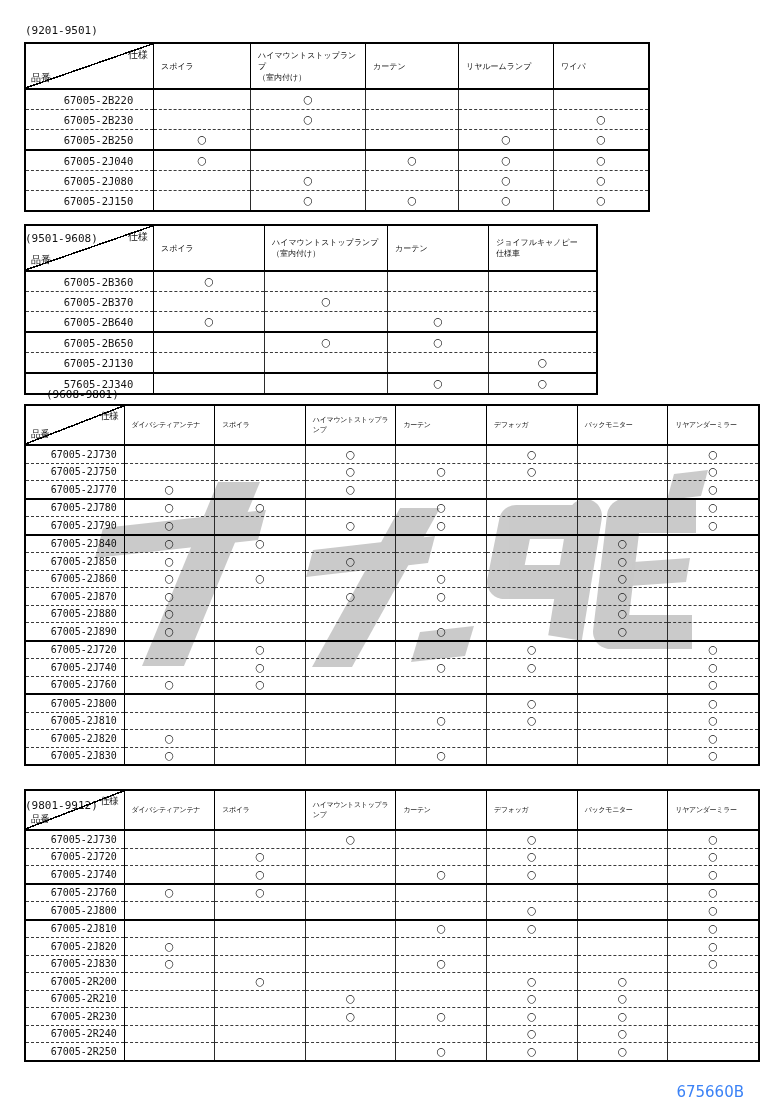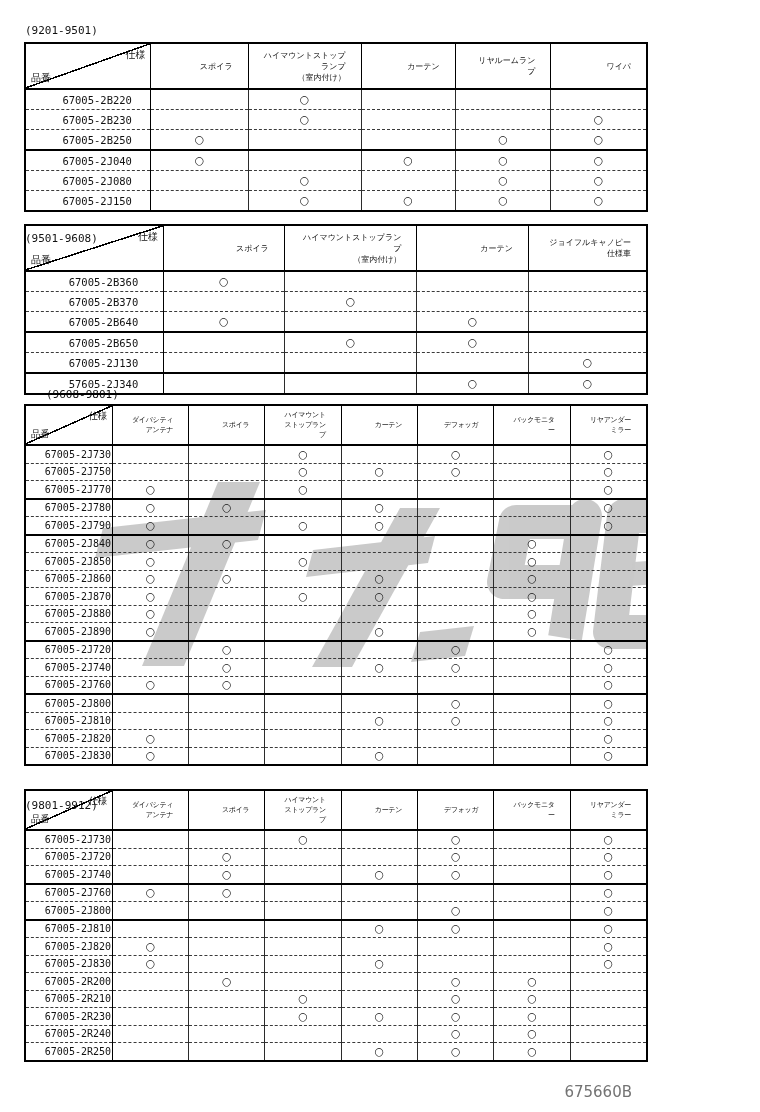--- a/index.html
+++ b/index.html
@@ -1,25 +1,25 @@
 <!DOCTYPE html>
 <html><head>
 <meta charset="utf-8">
 <style>
   html,body{margin:0;padding:0;background:#fff;}
-  #page{position:relative;width:648px;height:1112px;background:#ffffff;overflow:hidden;
+  #page{position:relative;width:760px;height:1112px;background:#ffffff;overflow:hidden;
         font-family:"DejaVu Sans",sans-serif;color:#111;}
   .period{position:absolute;left:25px;font-family:"DejaVu Sans Mono",monospace;
           font-size:11px;color:#111;letter-spacing:0px;}
   #p0{top:24px;} #p1{top:206px;margin-top:26px;} #p2{top:388px;margin-left:21px;} #p3{top:799px;}
   table{position:absolute;left:24px;border-collapse:collapse;table-layout:fixed;
         border:2px solid #000;background:transparent;z-index:2;}
   #t0{top:42px;} #t1{top:224px;} #t2{top:404px;} #t3{top:789px;}
   th{font-weight:normal;border:1px solid #000;border-bottom:2px solid #000;
-     text-align:right;vertical-align:middle;white-space:pre-line;padding:0 15px;color:#111;}
+     text-align:left;vertical-align:middle;white-space:pre-line;padding:0 7px;color:#111;}
   #t0 th,#t1 th{height:44px;font-size:8px;}
   #t2 th,#t3 th{height:38px;font-size:7px;letter-spacing:-0.3px;}
   td{border-left:1px solid #2b2b2b;border-right:1px solid #2b2b2b;
      border-top:1px dashed #3a3a3a;border-bottom:1px dashed #3a3a3a;
      text-align:center;vertical-align:middle;padding:0;overflow:hidden;}
   #t0 td,#t1 td{height:19px;}
   #t2 td,#t3 td{height:16.5px;}
   tr.thick td{border-bottom:2px solid #000;}
   td.part{font-family:"DejaVu Sans Mono",monospace;border-right:1.5px solid #000;padding-left:18px;}
   #t0 td.part,#t1 td.part{font-size:10.5px;}
@@ -34,21 +34,21 @@
   #t2 th:nth-child(n+2),#t3 th:nth-child(n+2){width:89px}
   
   th.corner{position:relative;
     background:linear-gradient(to bottom right,transparent calc(50% - 1px),#000 calc(50% - 1px),#000 calc(50% + 0.5px),transparent calc(50% + 0.5px));}
   .c-top{position:absolute;top:4px;right:5px;font-size:10px;}
   .c-bot{position:absolute;bottom:3px;left:5px;font-size:10px;}
   #t2 .c-top,#t3 .c-top,#t2 .c-bot,#t3 .c-bot{font-size:9.5px;}
   
   #wm{position:absolute;left:88px;top:466px;z-index:1;}
   
-  #code{position:absolute;right:16px;top:1083px;font-size:15px;color:#737373;
+  #code{position:absolute;right:16px;top:1083px;font-size:15px;color:#3b82f6;
         font-family:"DejaVu Sans",sans-serif;}
 </style>
 </head>
 <body>
 
 <div id="page">
 
   <div id="wm">
     <svg width="620" height="202" viewBox="0 0 620 202">
       <g fill="#c8c8c8" stroke="none" opacity="0.95">

